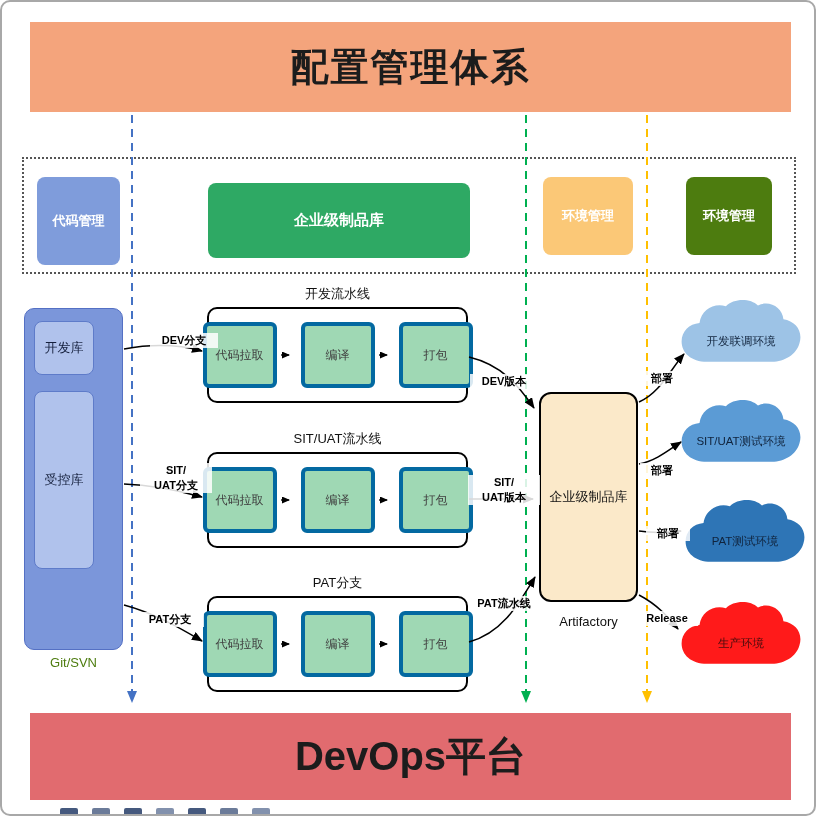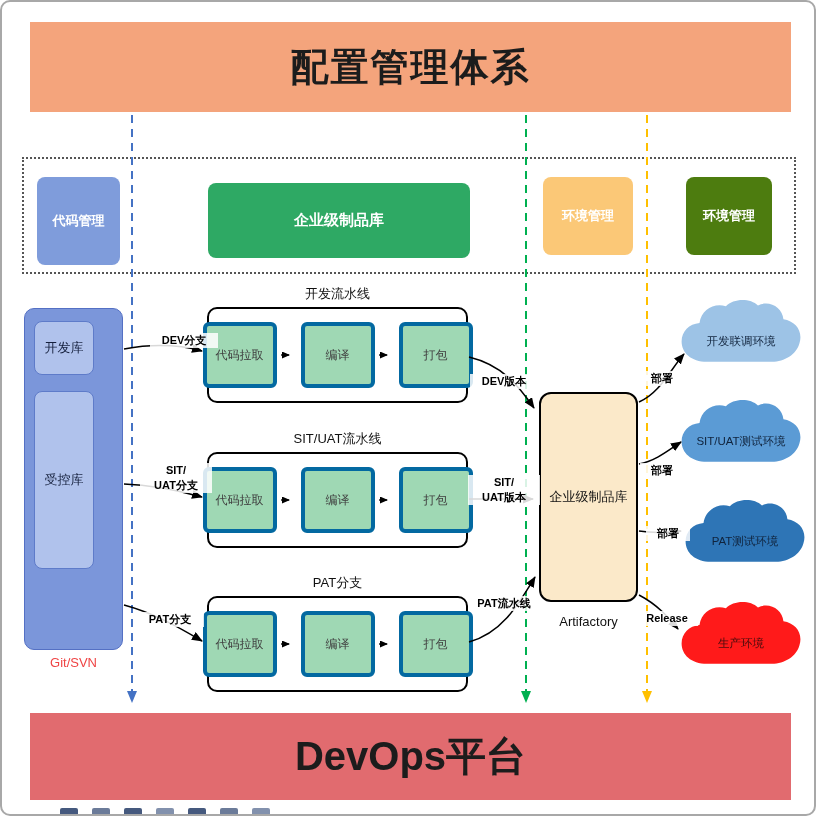--- a/index.html
+++ b/index.html
@@ -15,21 +15,21 @@
   .badge.code{left:13px;top:18px;width:83px;height:88px;background:#7F9CDB;font-size:13px;}
   .badge.pipeline{left:184px;top:24px;width:262px;height:75px;background:#2EA964;font-size:15px;}
   .badge.artifact{left:519px;top:18px;width:90px;height:78px;background:#FBC877;font-size:13px;}
   .badge.env{left:662px;top:18px;width:86px;height:78px;background:#4d7c0f;font-size:13px;}
 
   .repo-group{position:absolute;left:22px;top:306px;width:99px;height:342px;background:#7B96DA;border:1px solid #5470C4;border-radius:10px;box-sizing:border-box;}
   .repo-box{position:absolute;left:9px;width:60px;background:#B0C2EC;border:1px solid #5E7BC9;border-radius:8px;display:flex;align-items:center;justify-content:center;font-size:13px;color:#15203d;box-sizing:border-box;}
   .repo-dev{top:12px;height:54px;}
   .repo-ctrl{top:82px;height:178px;}
   .repo-prod{top:268px;height:54px;}
-  .repo-caption{position:absolute;left:22px;top:653px;width:99px;text-align:center;font-size:13px;color:#ef4444;}
+  .repo-caption{position:absolute;left:22px;top:653px;width:99px;text-align:center;font-size:13px;color:#4d7c0f;}
 
   .pipe-title{position:absolute;left:205px;width:261px;text-align:center;font-size:13px;color:#111;}
   .pt1{top:283px;} .pt2{top:428px;} .pt3{top:572px;}
   .pipe-box{position:absolute;left:205px;width:261px;height:96px;background:#fff;border:2px solid #000;border-radius:10px;display:flex;align-items:center;justify-content:center;gap:4px;box-sizing:border-box;padding:0 10px;}
   .pb1{top:305px;} .pb2{top:450px;} .pb3{top:594px;}
   .step{width:66px;height:58px;background:#9FD8B4;border:4px solid #0369a1;border-radius:6px;display:flex;align-items:center;justify-content:center;font-size:12px;color:#404040;flex:0 0 auto;}
   .step-arrow{flex:0 0 auto;width:16px;height:12px;}
 
   .artifact-box{position:absolute;left:537px;top:390px;width:99px;height:210px;background:#FBE9C9;border:2px solid #000;border-radius:12px;display:flex;align-items:center;justify-content:center;font-size:13px;color:#111;box-sizing:border-box;text-align:center;}
   .artifact-caption{position:absolute;left:537px;top:612px;width:99px;text-align:center;font-size:13px;color:#111;}

